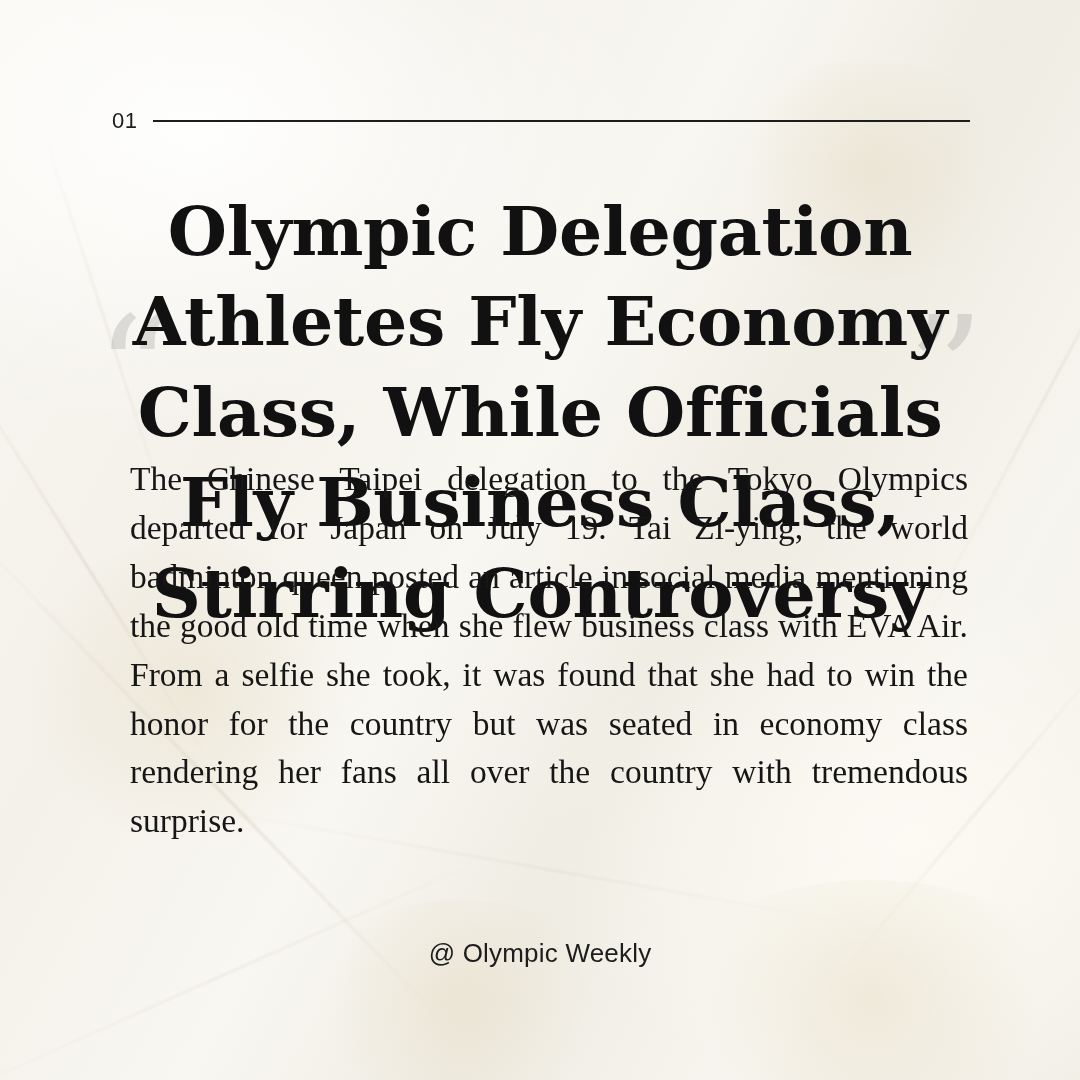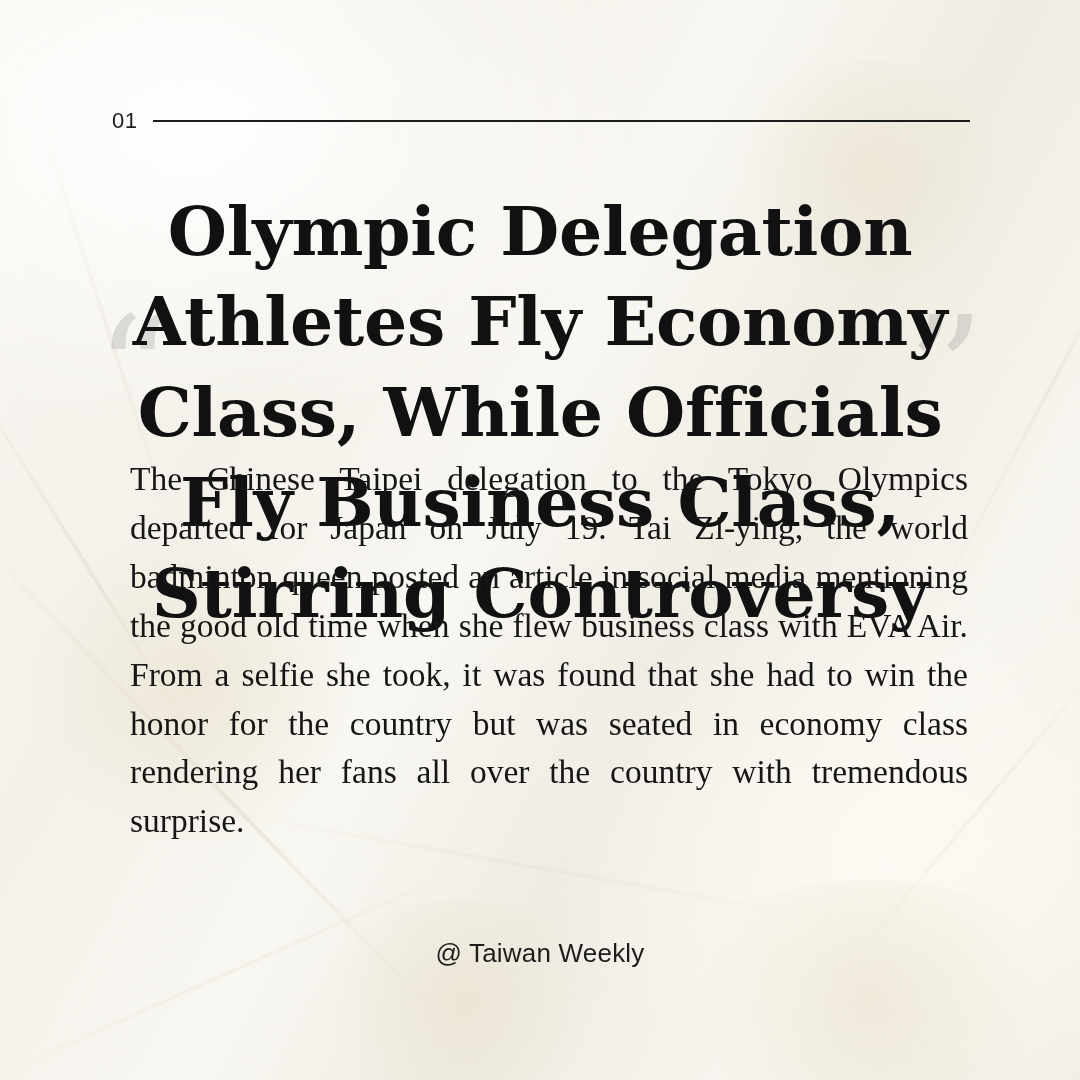--- a/index.html
+++ b/index.html
@@ -154,15 +154,15 @@
 
   <div class="header-row">
     <span class="page-number">01</span>
     <span class="rule"></span>
   </div>
 
   <h1 class="title">Olympic Delegation Athletes Fly Economy Class, While Officials Fly Business Class, Stirring Controversy</h1>
 
   <p class="body-text">The Chinese Taipei delegation to the Tokyo Olympics departed for Japan on July 19. Tai Zi-ying, the world badminton queen posted an article in social media mentioning the good old time when she flew business class with EVA Air. From a selfie she took, it was found that she had to win the honor for the country but was seated in economy class rendering her fans all over the country with tremendous surprise.</p>
 
-  <div class="footer">@ Taiwan Weekly</div>
+  <div class="footer">@ Olympic Weekly</div>
 
 </div>
 
 </body></html>

